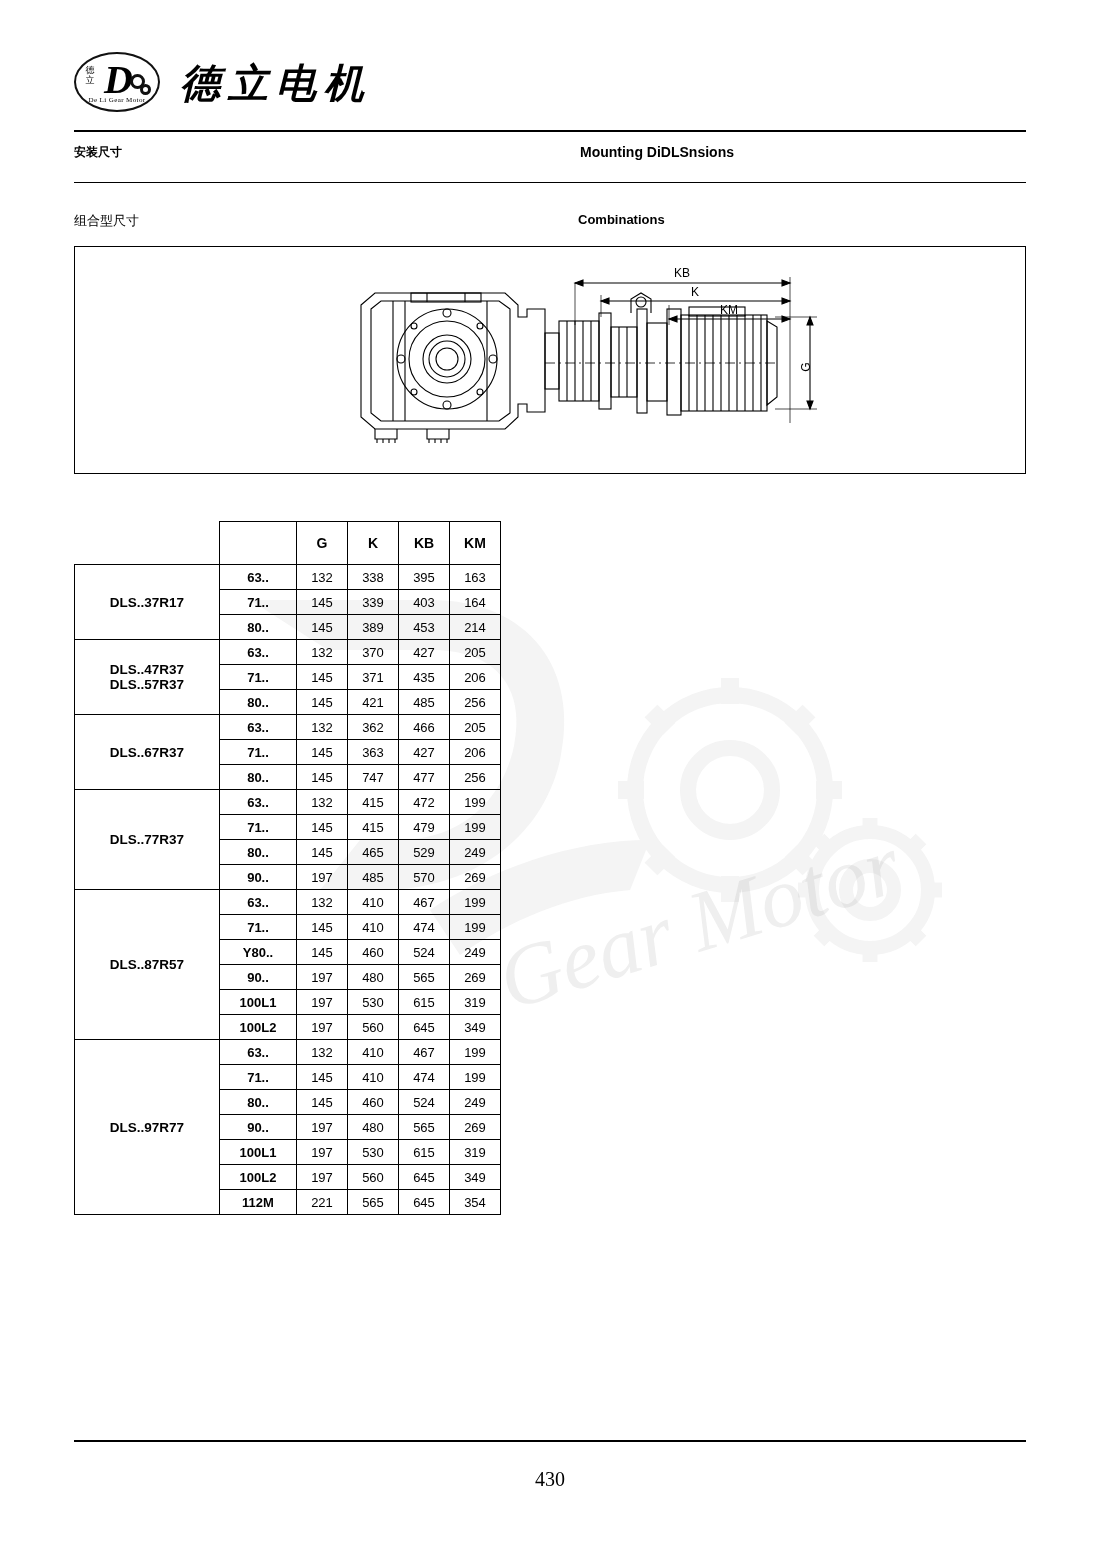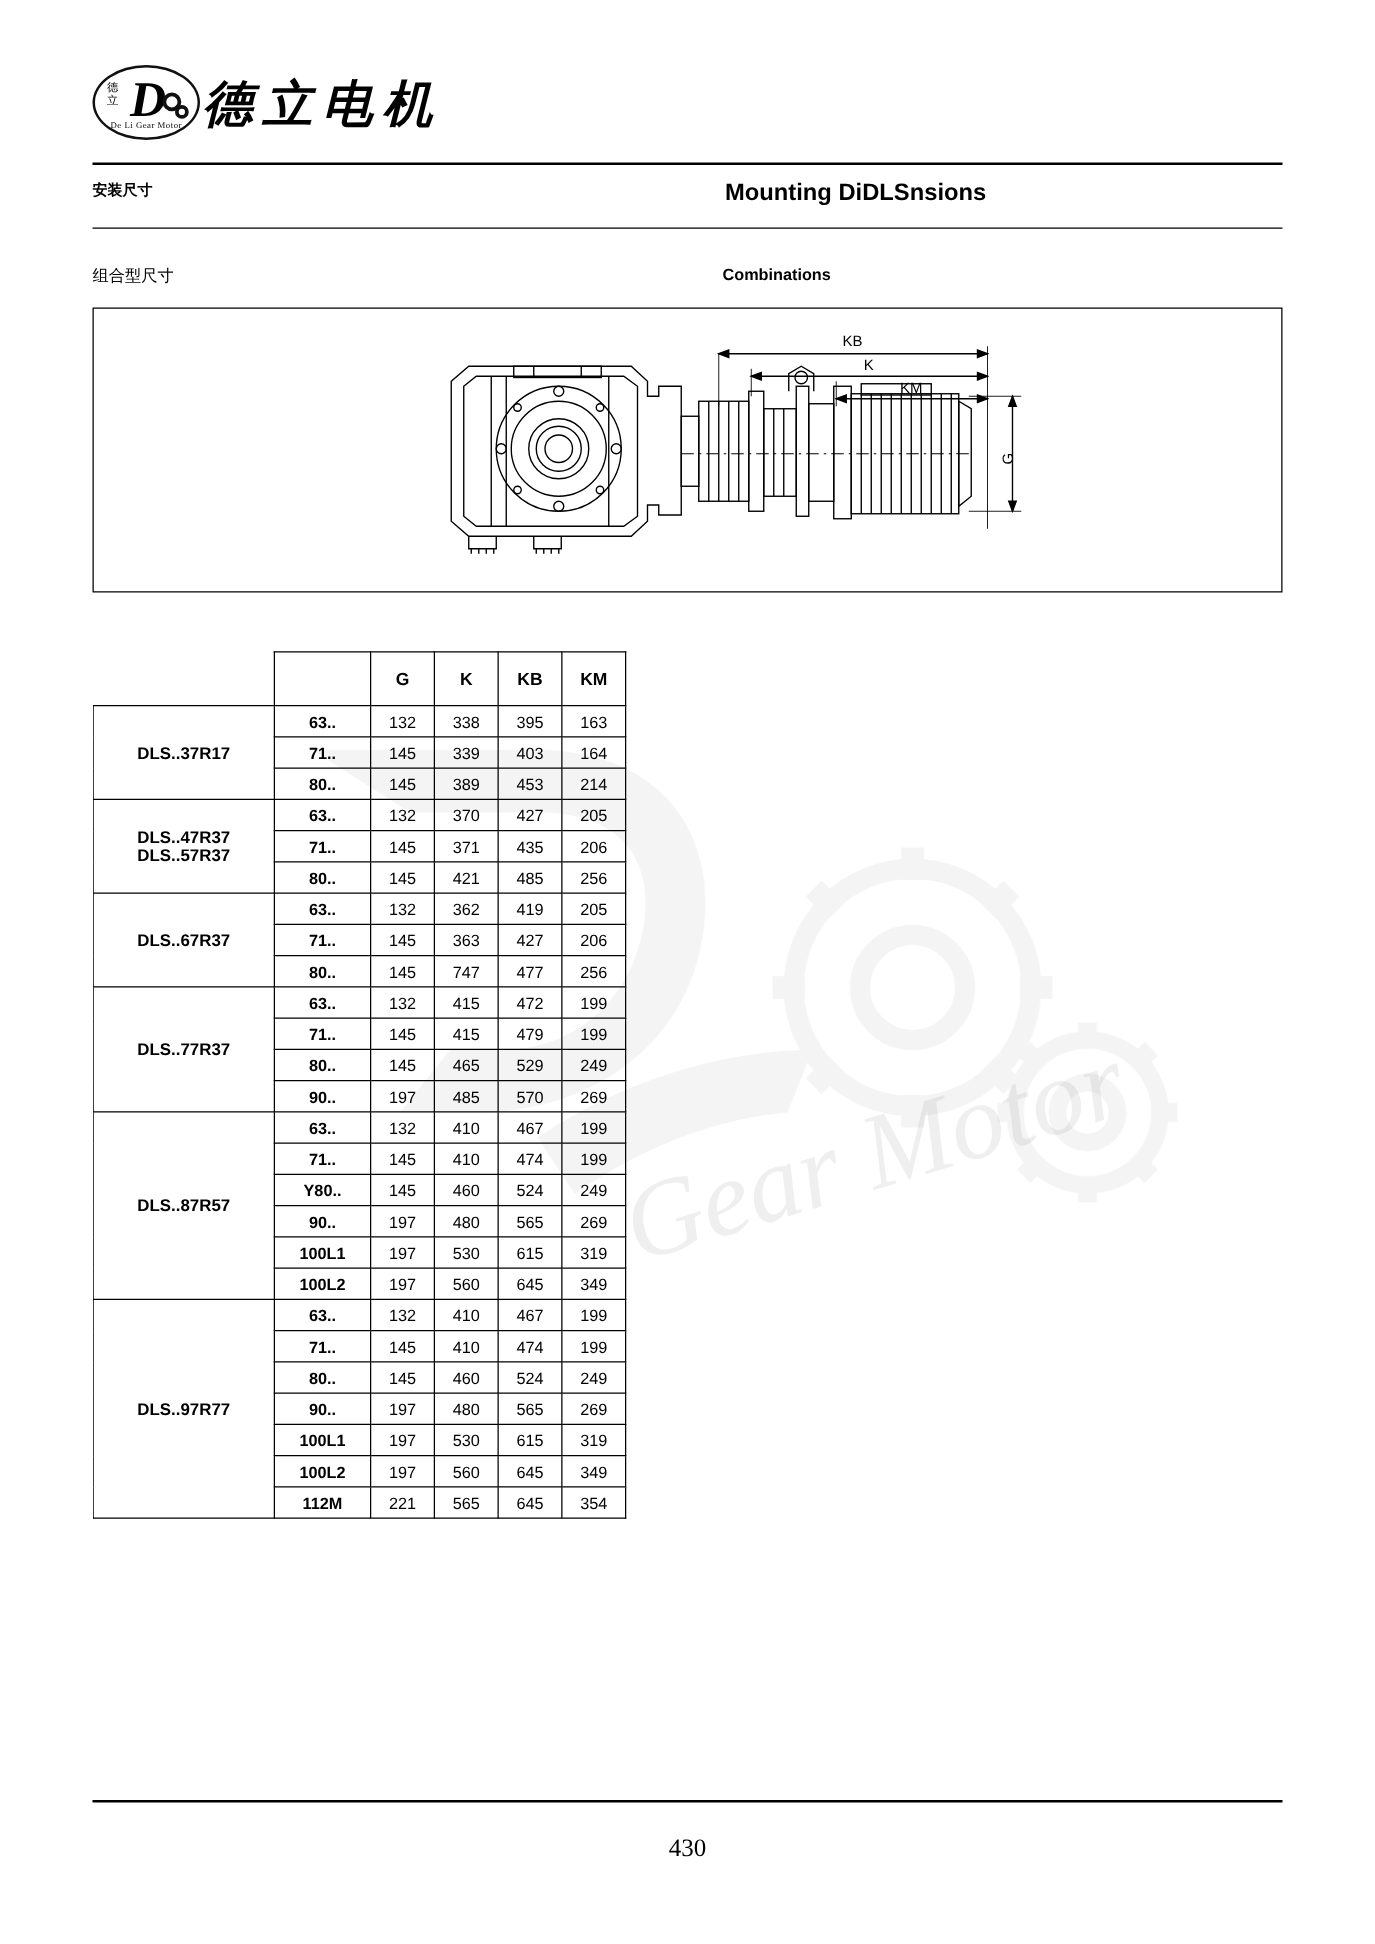--- a/index.html
+++ b/index.html
@@ -16,20 +16,21 @@
     overflow: hidden;
   }
 
   
   .logo-block {
     position: absolute;
     left: 74px;
     top: 52px;
     display: flex;
     align-items: center;
+    gap: 18px;
   }
   .logo-mark {
     width: 88px;
     height: 62px;
     position: relative;
   }
   .logo-mark .oval {
     position: absolute;
     left: 0; top: 0;
     width: 86px;
@@ -109,21 +110,21 @@
     left: 74px;
     top: 144px;
     font-size: 12px;
     font-weight: bold;
     font-family: "Liberation Serif", serif;
   }
   .title-en {
     position: absolute;
     left: 580px;
     top: 144px;
-    font-size: 19px;
+    font-size: 14px;
     font-weight: bold;
   }
 
   .subtitle-cn {
     position: absolute;
     left: 74px;
     top: 212px;
     font-size: 13px;
     font-family: Liberation Mono, monospace;
   }
@@ -439,21 +440,21 @@
         <td class="c-val">421</td>
         <td class="c-val">485</td>
         <td class="c-val">256</td>
       </tr>
 
       <tr>
         <td class="c-model" rowspan="3">DLS..67R37</td>
         <td class="c-size">63..</td>
         <td class="c-val">132</td>
         <td class="c-val">362</td>
-        <td class="c-val">419</td>
+        <td class="c-val">466</td>
         <td class="c-val">205</td>
       </tr>
       <tr>
         <td class="c-size">71..</td>
         <td class="c-val">145</td>
         <td class="c-val">363</td>
         <td class="c-val">427</td>
         <td class="c-val">206</td>
       </tr>
       <tr>

